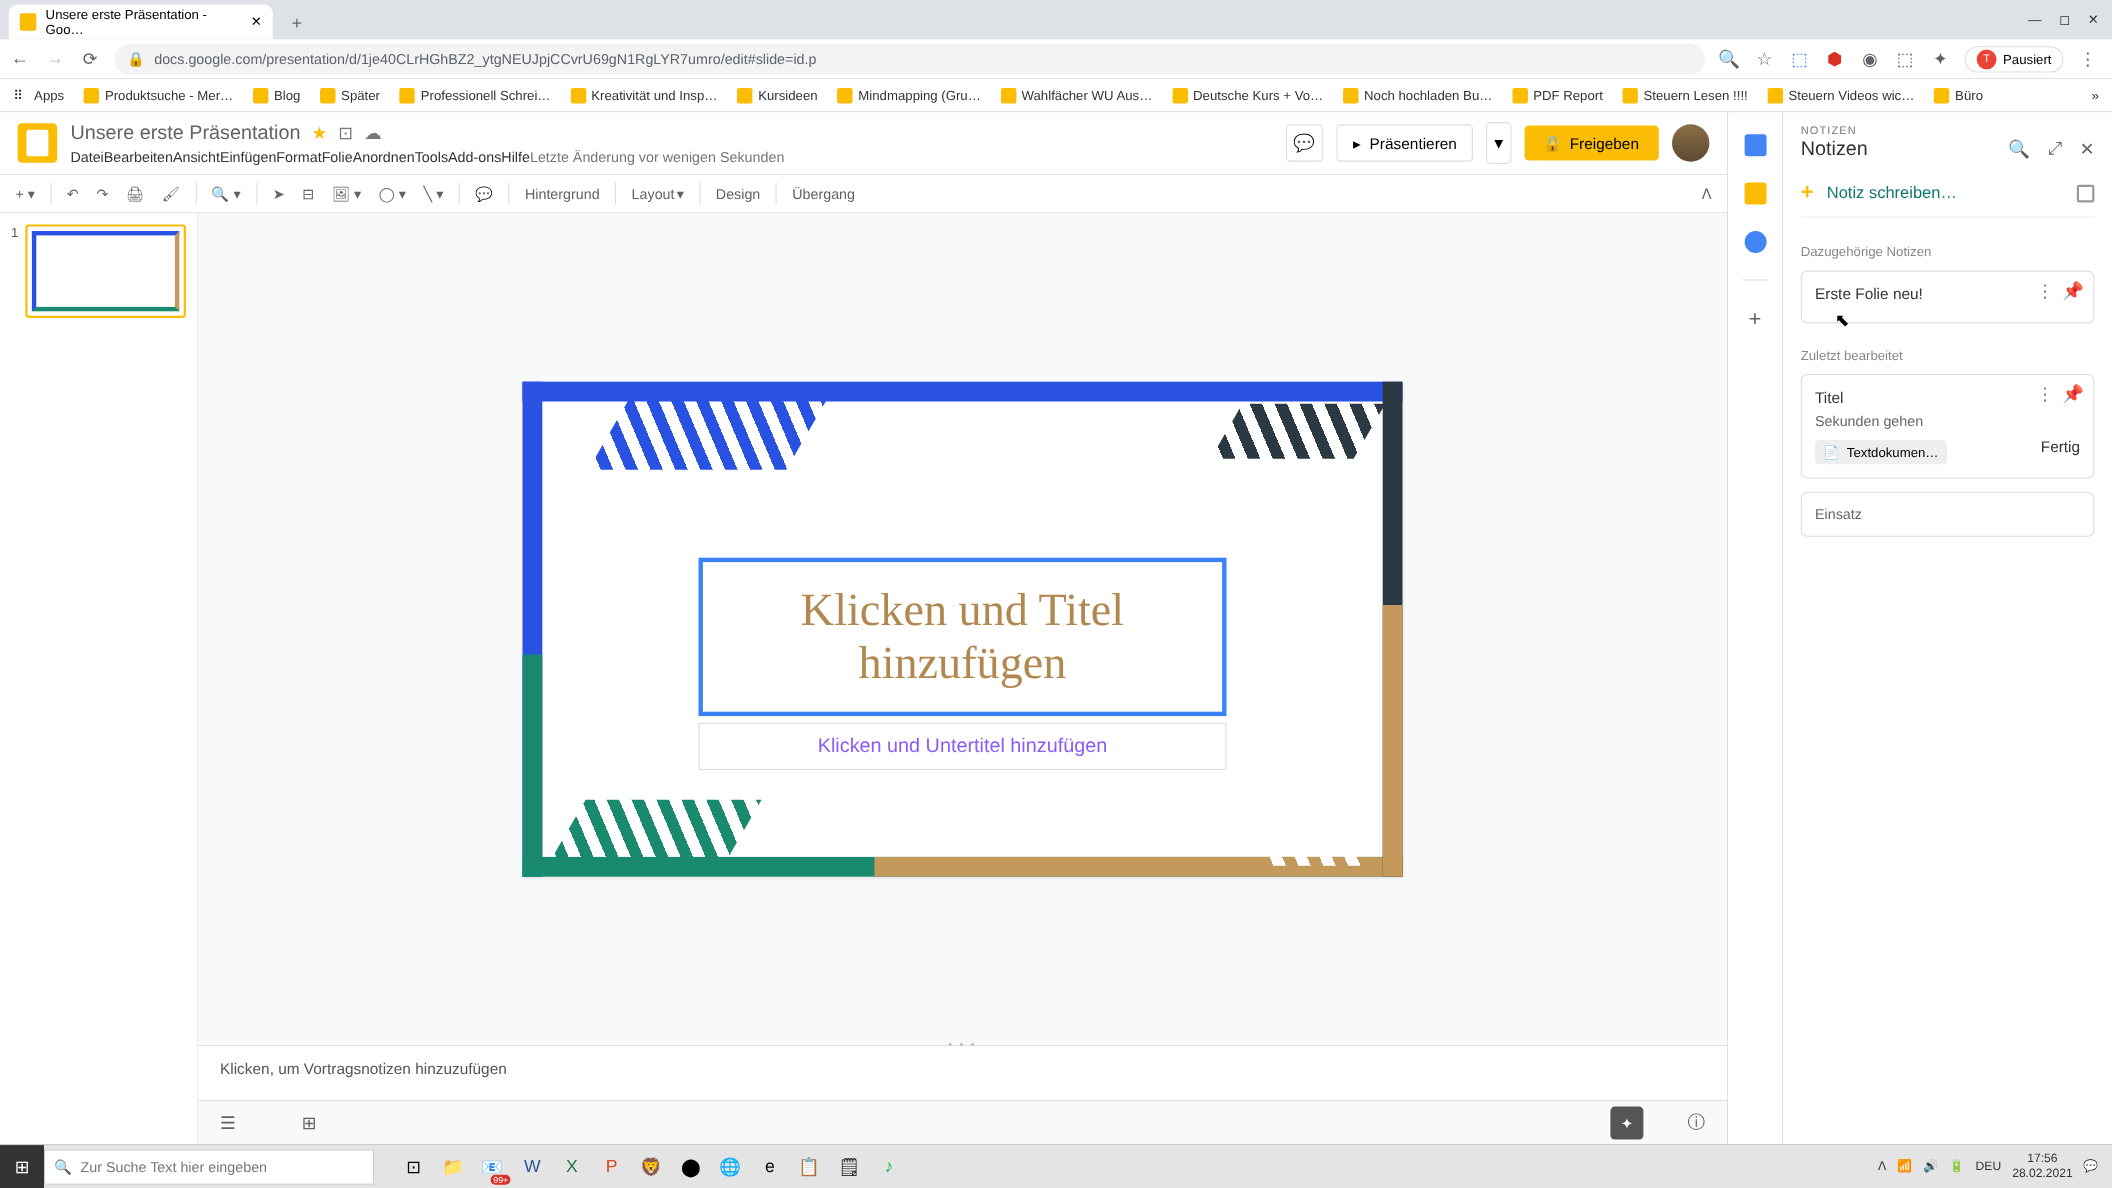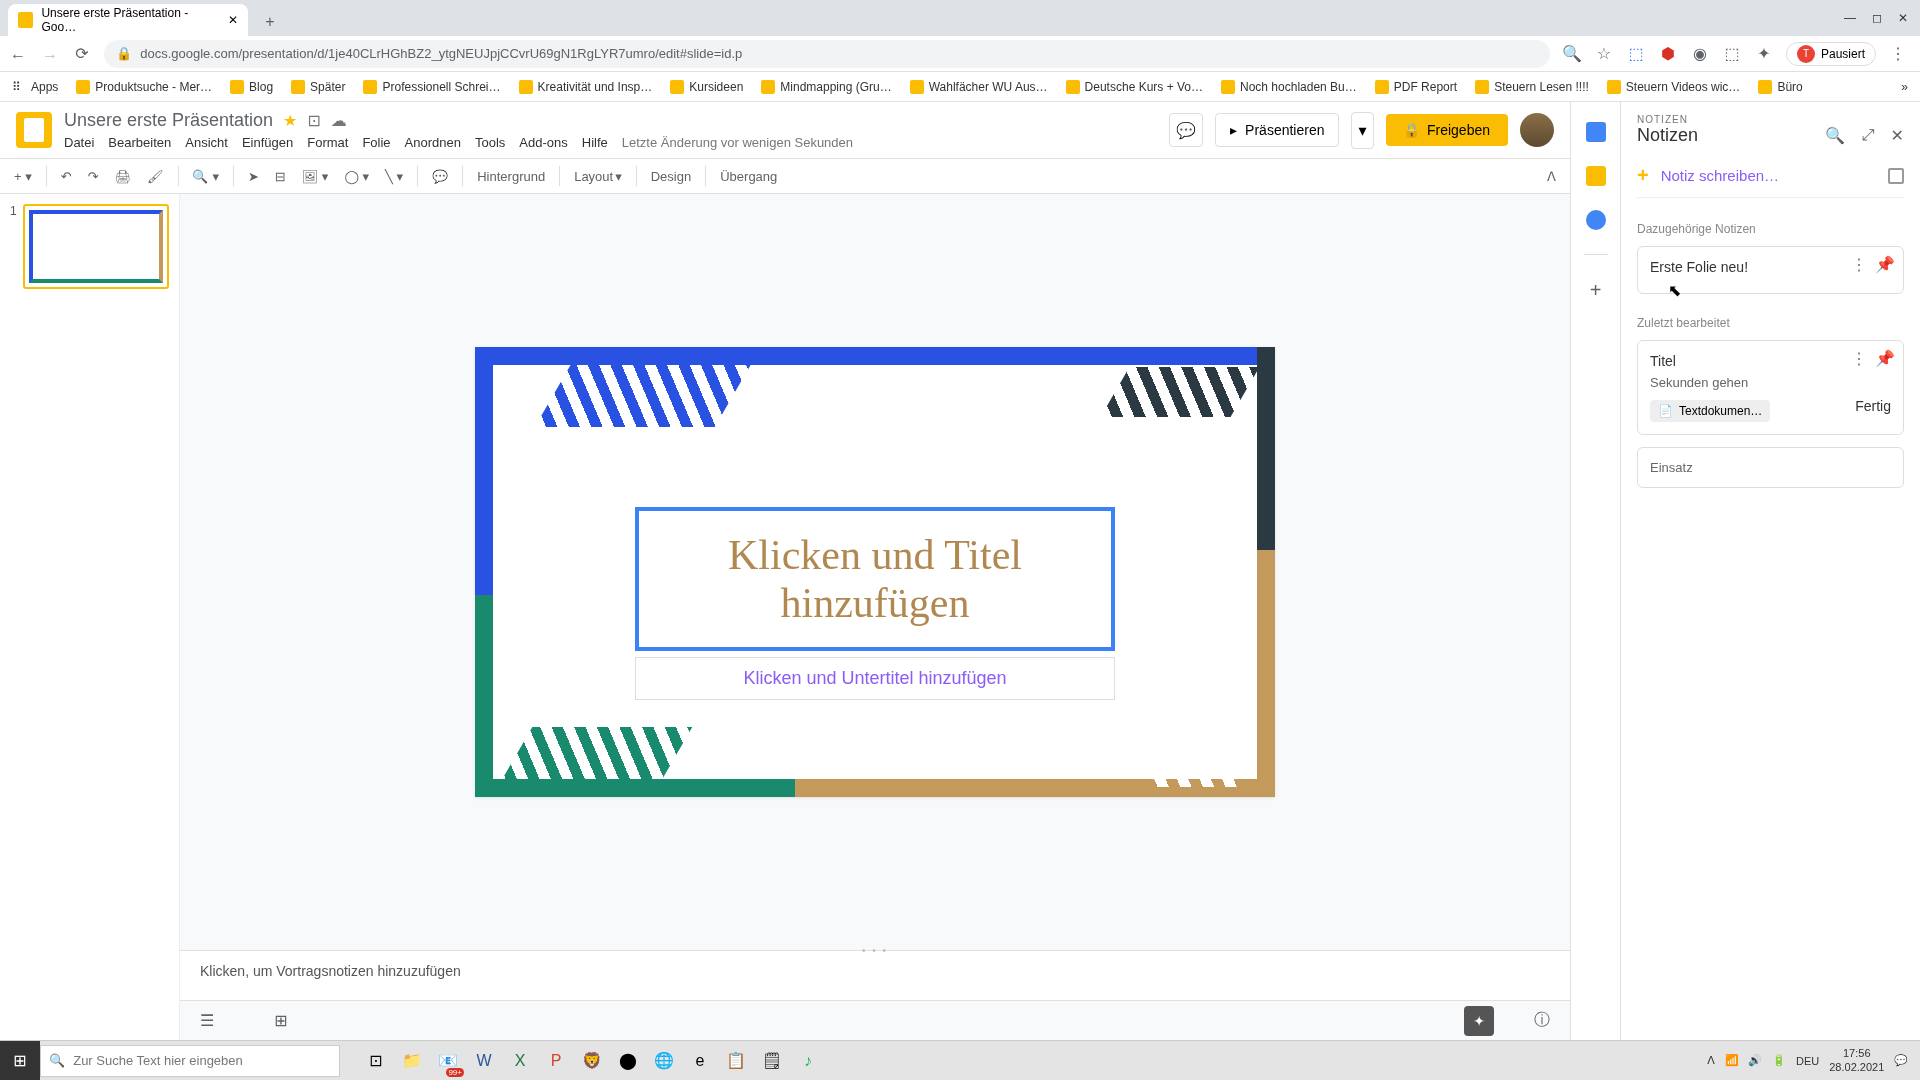--- a/index.html
+++ b/index.html
@@ -24,21 +24,21 @@
 .bm-apps{width:14px;height:14px;display:inline-block}
 .app-area{display:flex;height:calc(100% - 102px - 40px)}
 .main-col{flex:1;display:flex;flex-direction:column}
 .doc-header{display:flex;align-items:center;padding:8px 16px;gap:12px}
 .slides-logo{width:36px;height:36px;background:#fbbc04;border-radius:4px;display:flex;align-items:center;justify-content:center}
 .slides-logo::after{content:"";width:20px;height:24px;background:#fff;border-radius:2px}
 .doc-title-area{flex:1}
 .doc-title-row{display:flex;align-items:center;gap:10px}
 .doc-title{font-size:18px;color:#5f6368}
 .star-icon{color:#fbbc04;font-size:16px}
-.menu-bar{display:flex;gap:14px;font-size:13px;color:#333;margin-top:4px}
+.menu-bar{display:flex;font-size:13px;color:#333;margin-top:4px}
 .menu-bar span{cursor:pointer}
 .last-edit{color:#777}
 .header-right{display:flex;align-items:center;gap:12px}
 .comment-btn{width:34px;height:34px;border:1px solid #ddd;border-radius:4px;display:flex;align-items:center;justify-content:center;color:#5f6368}
 .present-btn{display:flex;align-items:center;gap:8px;border:1px solid #ddd;border-radius:4px;padding:8px 14px;font-size:14px}
 .present-drop{border:1px solid #ddd;border-radius:4px;padding:8px 6px}
 .share-btn{background:#fbbc04;padding:8px 18px;border-radius:4px;font-size:14px;display:flex;align-items:center;gap:6px}
 .avatar{width:34px;height:34px;border-radius:50%;background:linear-gradient(#8b6f47,#5d4a32)}
 .toolbar{height:36px;border-top:1px solid #e0e0e0;border-bottom:1px solid #e0e0e0;display:flex;align-items:center;padding:0 8px;gap:4px;font-size:13px}
 .tb-btn{padding:4px 6px;color:#5f6368;display:flex;align-items:center;gap:2px;cursor:pointer}
@@ -81,21 +81,21 @@
 .rail-keep{background:#fbbc04}
 .rail-tasks{background:#4285f4;border-radius:50%}
 .rail-plus{color:#5f6368;font-size:20px}
 .keep-panel{width:300px;border-left:1px solid #e0e0e0;display:flex;flex-direction:column;padding:12px 16px}
 .keep-hdr{display:flex;align-items:center;gap:10px;margin-bottom:8px}
 .keep-label{font-size:10px;letter-spacing:1px;color:#777}
 .keep-title{font-size:18px;color:#333}
 .keep-hdr-right{margin-left:auto;display:flex;gap:16px;color:#5f6368}
 .keep-new{display:flex;align-items:center;gap:12px;padding:10px 0;border-bottom:1px solid #eee;margin-bottom:14px}
 .keep-plus{color:#fbbc04;font-size:20px;font-weight:bold}
-.keep-new-text{color:#8b5cf6;font-size:15px}
+.keep-new-text{color:#0f766e;font-size:15px}
 .keep-check{margin-left:auto;width:16px;height:16px;border:2px solid #999;border-radius:2px}
 .keep-section{font-size:12px;color:#888;margin:10px 0}
 .note-card{border:1px solid #ddd;border-radius:6px;padding:12px;margin-bottom:12px;position:relative}
 .note-tools{position:absolute;top:8px;right:8px;display:flex;gap:8px;color:#777}
 .note-title{font-size:14px;color:#333;margin-bottom:6px}
 .note-sub{font-size:13px;color:#666}
 .note-chip{display:inline-flex;align-items:center;gap:6px;background:#eee;border-radius:4px;padding:4px 8px;font-size:12px;margin-top:10px}
 .note-done{float:right;font-size:14px;color:#333;margin-top:8px}
 .note-list{margin-top:8px}
 .note-collapse{font-size:13px;color:#666;display:flex;align-items:center;gap:6px;cursor:pointer}

